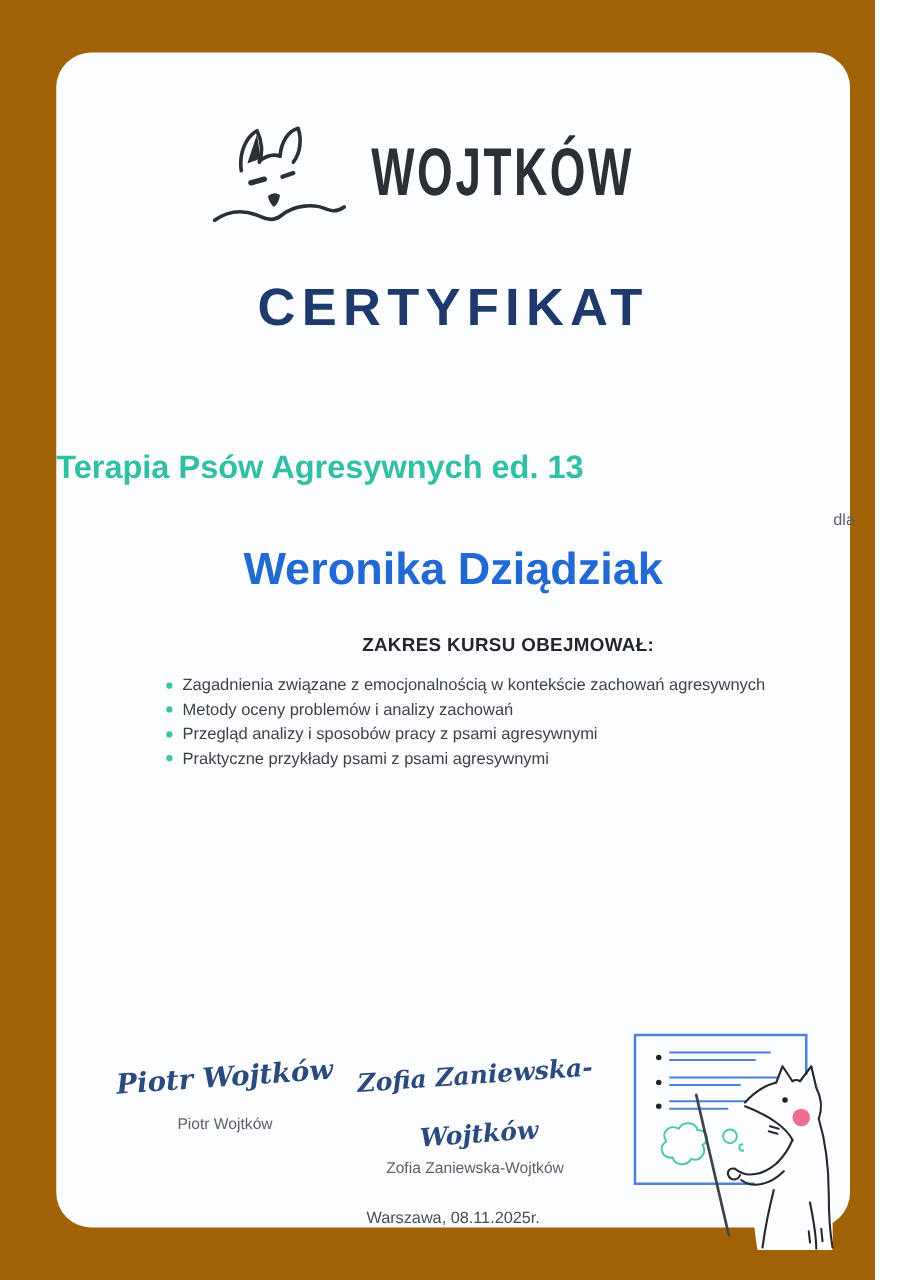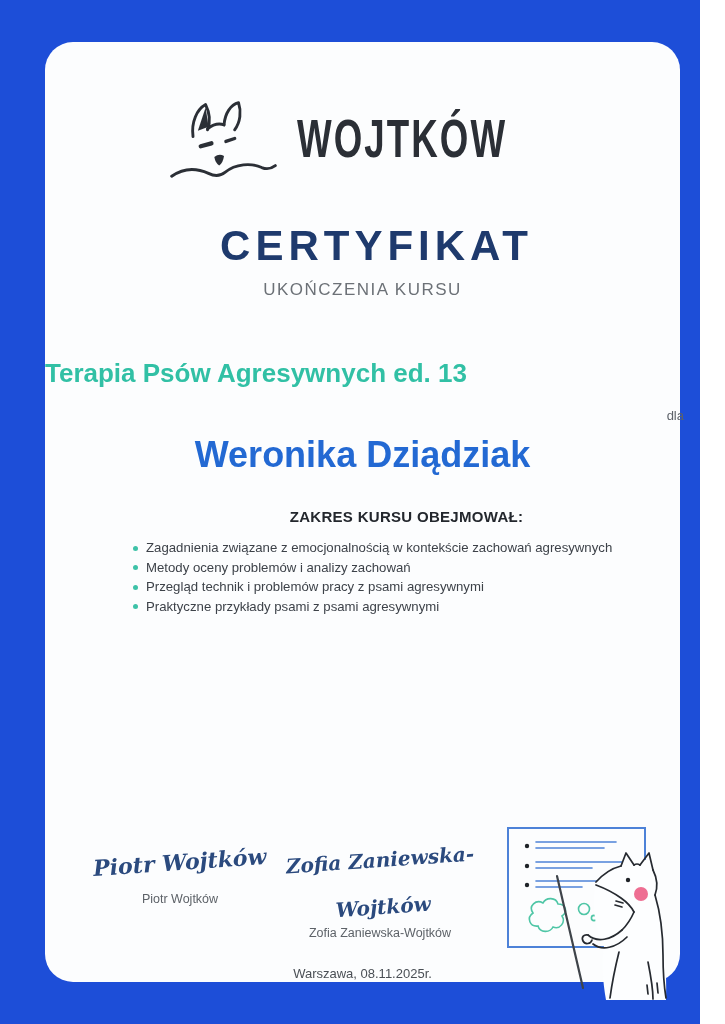--- a/index.html
+++ b/index.html
@@ -1,24 +1,24 @@
 <!DOCTYPE html>
 <html><head>
 <meta charset="utf-8">
 <style>
   html,body{margin:0;padding:0;}
   body{font-family:"Liberation Sans",sans-serif;-webkit-font-smoothing:antialiased;}
-  .stage{position:relative;width:700px;height:1024px;background:#1d4ed8;overflow:hidden;}
+  .stage{position:relative;width:700px;height:1024px;background:#a16207;overflow:hidden;}
   .card{position:absolute;left:45px;top:42px;width:635px;height:940px;background:#fcfdfe;border-radius:28px;}
 
   .logo-row{position:absolute;top:50px;left:0;width:100%;display:flex;justify-content:center;align-items:center;gap:14px;padding-left:46px;box-sizing:border-box;}
   .fox{width:118px;height:92px;flex:0 0 auto;}
   .brand{font-size:54px;font-weight:600;letter-spacing:3px;color:#2b2f36;transform:scaleX(0.68);transform-origin:left center;white-space:nowrap;}
 
-  .cert-title{position:absolute;top:180px;left:0;width:100%;text-align:center;font-size:42px;font-weight:bold;letter-spacing:5px;color:#1e3a6d;margin-left:14px;}
+  .cert-title{position:absolute;top:180px;left:0;width:100%;text-align:center;font-size:42px;font-weight:bold;letter-spacing:5px;color:#1e3a6d;}
   .cert-sub{position:absolute;top:238px;left:0;width:100%;text-align:center;font-size:17px;letter-spacing:1.5px;color:#6c7177;}
 
   .course{position:absolute;top:316px;left:0;width:100%;font-size:26px;font-weight:bold;color:#31c0a5;}
   .dla{position:absolute;top:366px;left:4px;width:100%;text-align:right;font-size:13px;color:#5d6269;}
   .recipient{position:absolute;top:392px;left:0;width:100%;text-align:center;font-size:36px;font-weight:bold;color:#2369d3;}
 
   .scope-heading{position:absolute;top:466px;left:0;width:100%;text-align:center;font-size:15px;font-weight:bold;letter-spacing:0.3px;color:#23272d;margin-left:44px;}
   .scope-list{position:absolute;top:496px;left:88px;right:30px;list-style:none;margin:0;padding:0;}
   .scope-item{position:relative;padding-left:13px;font-size:13.2px;line-height:19.5px;color:#3d4249;}
   .scope-item::before{content:"";position:absolute;left:0;top:7.5px;width:5px;height:5px;border-radius:50%;background:#3ec2a8;}
@@ -50,31 +50,30 @@
           <path d="M62,51 L71,48" stroke-width="3.5"></path>
           <path d="M6,87 C20,77 33,79 44,84 C50,87 56,87 61,83 C72,74 88,73 99,78 C104,80 109,79 113,76"></path>
         </g>
         <path d="M33,40 L41,16 L44,36 Z" fill="#2b2f36"></path>
         <path d="M50,67 Q55,63 60,66 Q59,73 55,76 Q51,73 50,67 Z" fill="#2b2f36"></path>
       </svg>
       <div class="brand">WOJTKÓW</div>
     </div>
 
     <div class="cert-title">CERTYFIKAT</div>
-    <div class="cert-sub">UKOŃCZENIA KURSU</div>
 
     <div class="course">Terapia Psów Agresywnych ed. 13</div>
     <div class="dla">dla</div>
     <div class="recipient">Weronika Dziądziak</div>
 
     <div class="scope-heading">ZAKRES KURSU OBEJMOWAŁ:</div>
     <ul class="scope-list">
       <li class="scope-item">Zagadnienia związane z emocjonalnością w kontekście zachowań agresywnych</li>
       <li class="scope-item">Metody oceny problemów i analizy zachowań</li>
-      <li class="scope-item">Przegląd technik i problemów pracy z psami agresywnymi</li>
+      <li class="scope-item">Przegląd analizy i sposobów pracy z psami agresywnymi</li>
       <li class="scope-item">Praktyczne przykłady psami z psami agresywnymi</li>
     </ul>
 
     <div class="sig-block sig-1">
       <div><span class="sig-script">Piotr Wojtków</span></div>
       <div class="sig-name">Piotr Wojtków</div>
     </div>
 
     <div class="sig-block sig-2">
       <div><span class="sig-script">Zofia Zaniewska-Wojtków</span></div>

